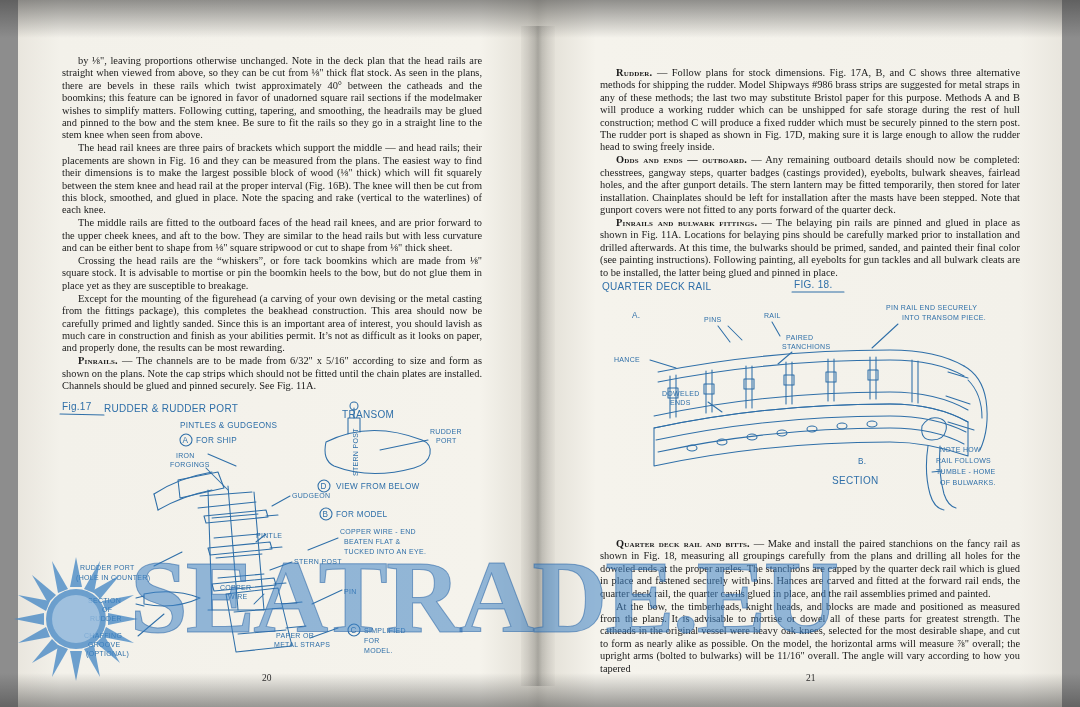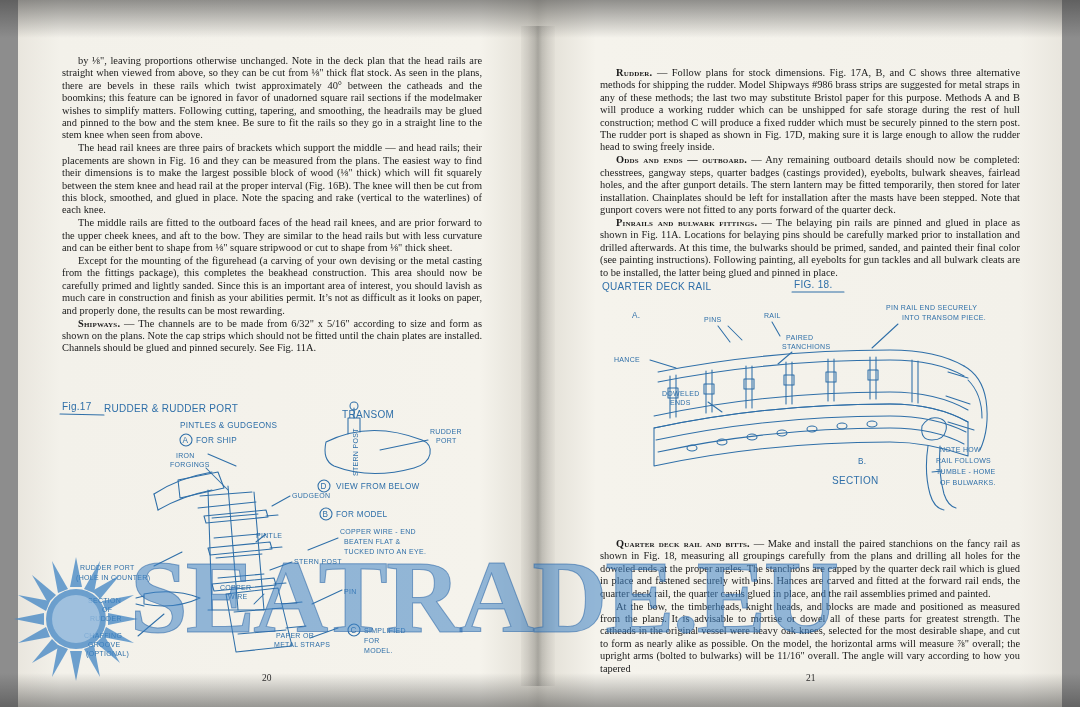--- a/index.html
+++ b/index.html
@@ -129,22 +129,23 @@
 <body>
 
 <div id="page">
   <div class="spread"></div>
   <div class="gutter"></div>
 
   <div class="page-col page-left">
     <p class="body">by ⅛", leaving proportions otherwise unchanged. Note in the deck plan that the head rails are straight when viewed from above, so they can be cut from ⅛" thick flat stock. As seen in the plans, there are bevels in these rails which twist approximately 40° between the catheads and the boomkins; this feature can be ignored in favor of unadorned square rail sections if the modelmaker wishes to simplify matters. Following cutting, tapering, and smoothing, the headrails may be glued and pinned to the bow and the stem knee. Be sure to fit the rails so they go in a straight line to the stem knee when seen from above.</p>
     <p class="body">The head rail knees are three pairs of brackets which support the middle — and head rails; their placements are shown in Fig. 16 and they can be measured from the plans. The easiest way to find their dimensions is to make the largest possible block of wood (⅛" thick) which will fit squarely between the stem knee and head rail at the proper interval (Fig. 16B). The knee will then be cut from this block, smoothed, and glued in place. Note the spacing and rake (vertical to the waterlines) of each knee.</p>
     <p class="body">The middle rails are fitted to the outboard faces of the head rail knees, and are prior forward to the upper cheek knees, and aft to the bow. They are similar to the head rails but with less curvature and can be either bent to shape from ⅛" square stripwood or cut to shape from ⅛" thick sheet.</p>
+    <p class="body">Crossing the head rails are the “whiskers”, or fore tack boomkins which are made from ⅛" square stock. It is advisable to mortise or pin the boomkin heels to the bow, but do not glue them in place yet as they are susceptible to breakage.</p>
     <p class="body">Except for the mounting of the figurehead (a carving of your own devising or the metal casting from the fittings package), this completes the beakhead construction. This area should now be carefully primed and lightly sanded. Since this is an important area of interest, you should lavish as much care in construction and finish as your abilities permit. It’s not as difficult as it looks on paper, and properly done, the results can be most rewarding.</p>
-    <p class="body"><span class="runin bold">Shipways.</span><span> — </span><span>The channels are to be made from 6/32" x 5/16" according to size and form as shown on the plans. Note the cap strips which should not be fitted until the chain plates are installed. Channels should be glued and pinned securely. See Fig. 11A.</span></p>
+    <p class="body"><span class="runin bold">Pinrails.</span><span> — </span><span>The channels are to be made from 6/32" x 5/16" according to size and form as shown on the plans. Note the cap strips which should not be fitted until the chain plates are installed. Channels should be glued and pinned securely. See Fig. 11A.</span></p>
   </div>
 
   <div class="folio folio-left">20</div>
 
   <div class="page-col page-right">
     <p class="body"><span class="runin bold">Rudder.</span><span> — </span><span>Follow plans for stock dimensions. Fig. 17A, B, and C shows three alternative methods for shipping the rudder. Model Shipways #986 brass strips are suggested for metal straps in any of these methods; the last two may substitute Bristol paper for this purpose. Methods A and B will produce a working rudder which can be unshipped for safe storage during the rest of hull construction; method C will produce a fixed rudder which must be securely pinned to the stern post. The rudder port is shaped as shown in Fig. 17D, making sure it is large enough to allow the rudder head to swing freely inside.</span></p>
     <p class="body"><span class="runin bold">Odds and ends — outboard.</span><span> — </span><span>Any remaining outboard details should now be completed: chesstrees, gangway steps, quarter badges (castings provided), eyebolts, bulwark sheaves, fairlead holes, and the after gunport details. The stern lantern may be fitted temporarily, then stored for later installation. Chainplates should be left for installation after the masts have been stepped. Note that gunport covers were not fitted to any ports forward of the quarter deck.</span></p>
     <p class="body"><span class="runin bold">Pinrails and bulwark fittings.</span><span> — </span><span>The belaying pin rails are pinned and glued in place as shown in Fig. 11A. Locations for belaying pins should be carefully marked prior to installation and drilled afterwards. At this time, the bulwarks should be primed, sanded, and painted their final color (see painting instructions). Following painting, all eyebolts for gun tackles and all bulwark cleats are to be installed, the latter being glued and pinned in place.</span></p>
   </div>
 

